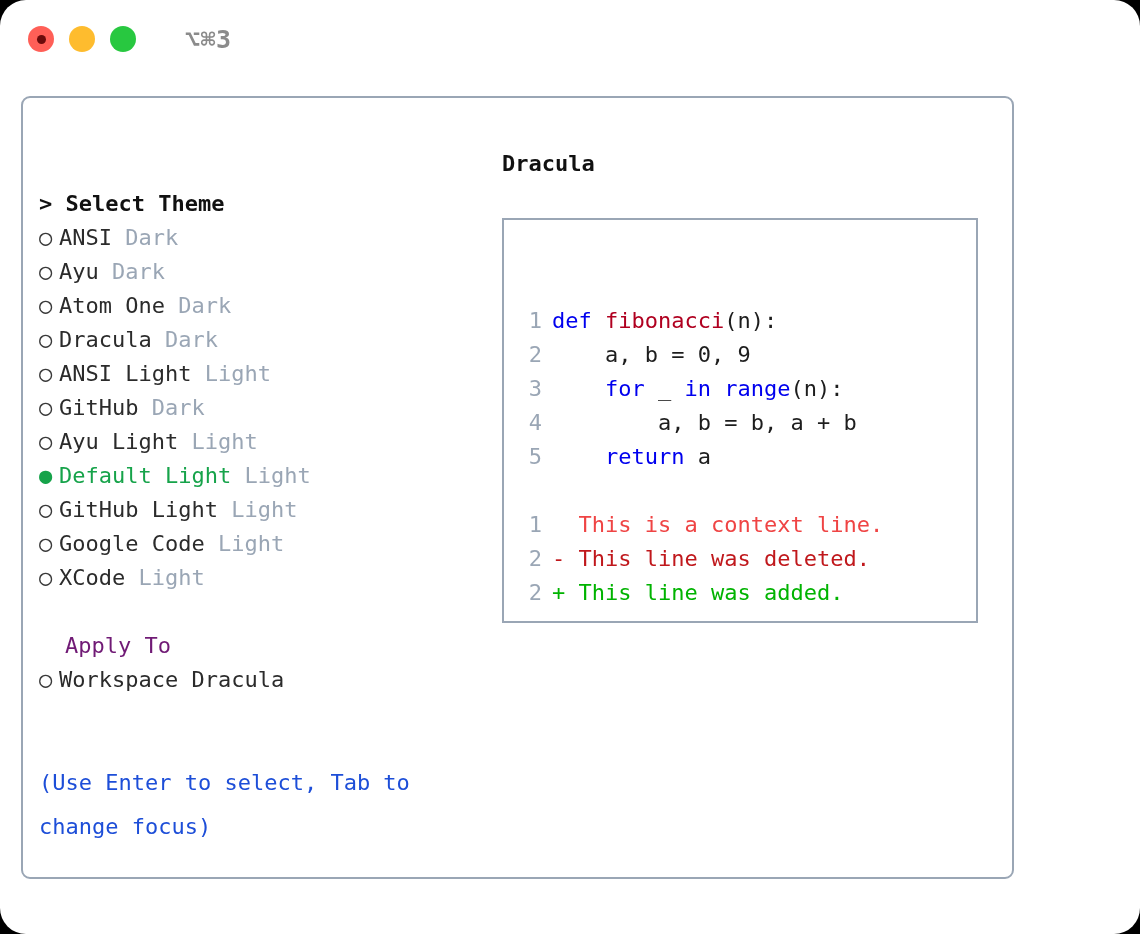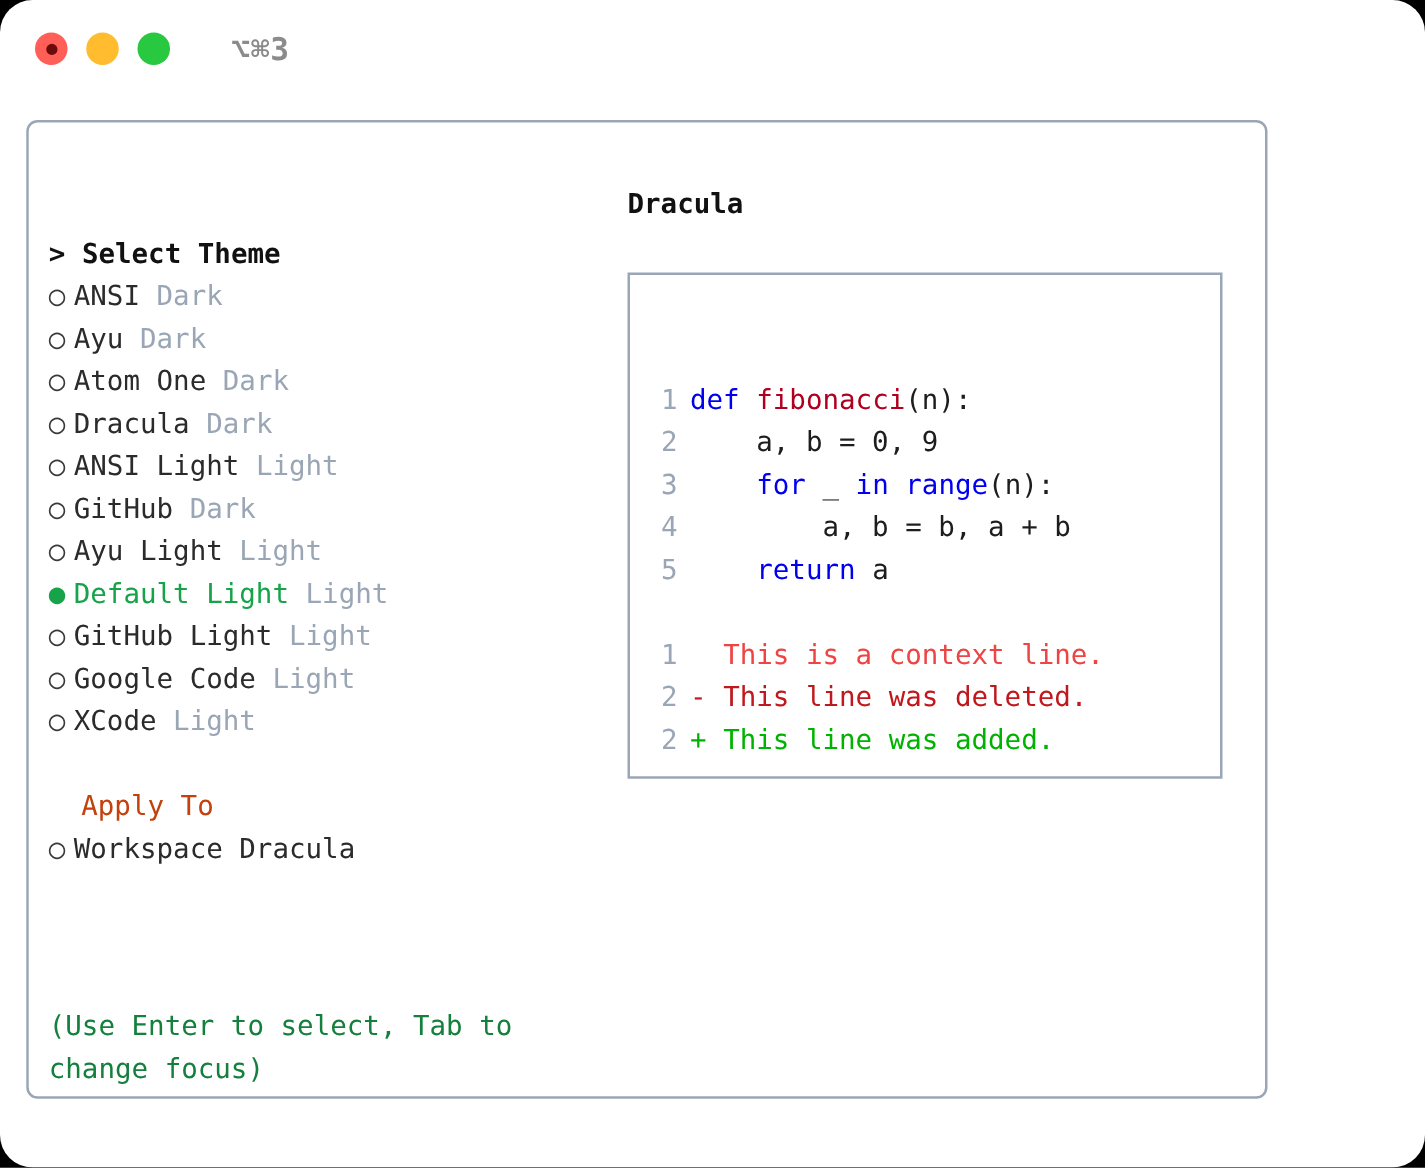--- a/index.html
+++ b/index.html
@@ -115,32 +115,31 @@
 
   .item-name { color: #2b2b2b; }
   .item-name.sel { color: #16a34a; }
   .item-tag { color: #9aa6b5; }
 
   .spacer { height: 34px; }
 
   .apply-heading {
     padding-left: 26px;
     font-weight: normal;
-    color: #c2410c;
+    color: #701a75;
   }
 
   #hint {
     position: absolute;
     left: 16px;
     top: 663px;
     width: 410px;
     font-size: 22px;
-    line-height: 34px;
-    color: #15803d;
-    margin-top: 44px;
+    line-height: 44px;
+    color: #1d4ed8;
   }
 
   
   #right-col {
     position: absolute;
     left: 479px;
     top: 49px;
     width: 490px;
   }
   #preview-title {

